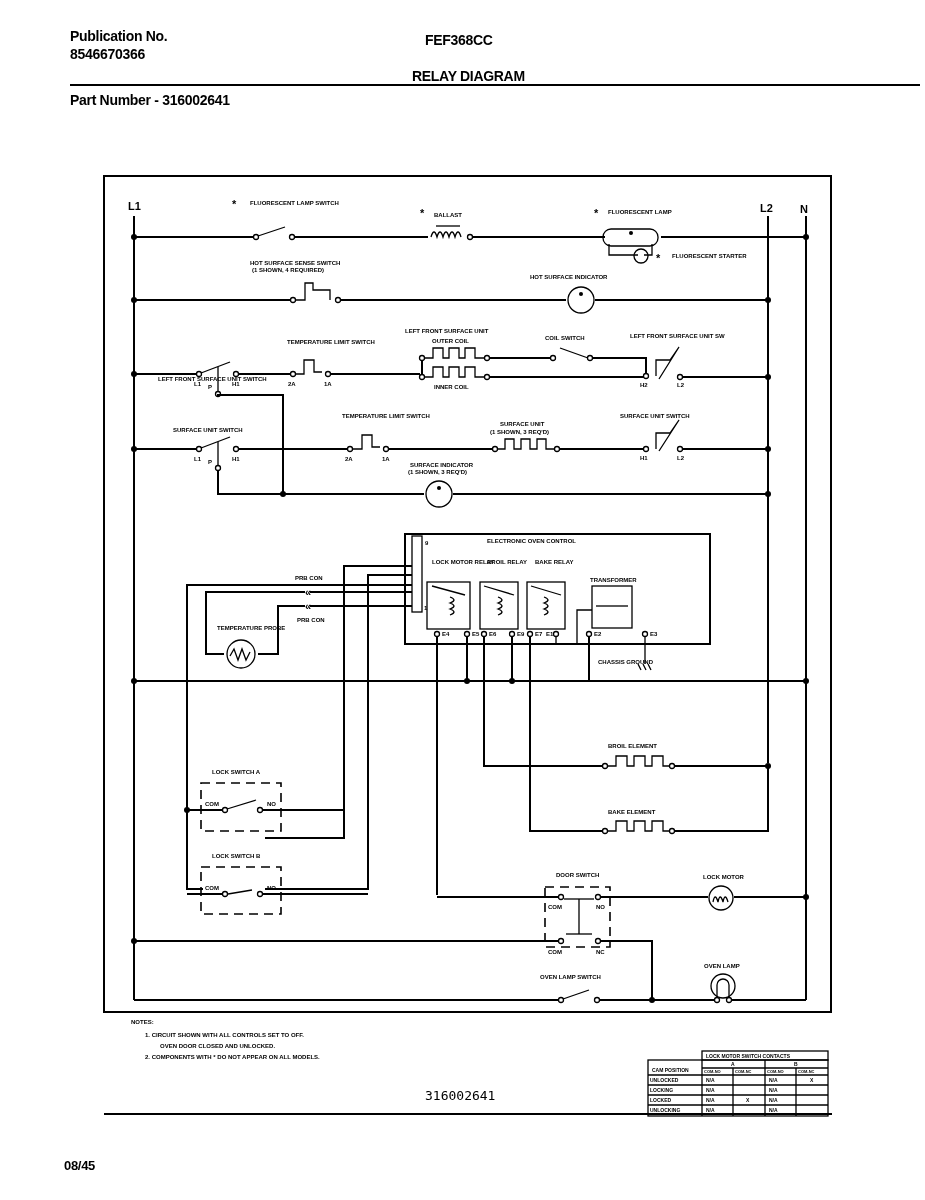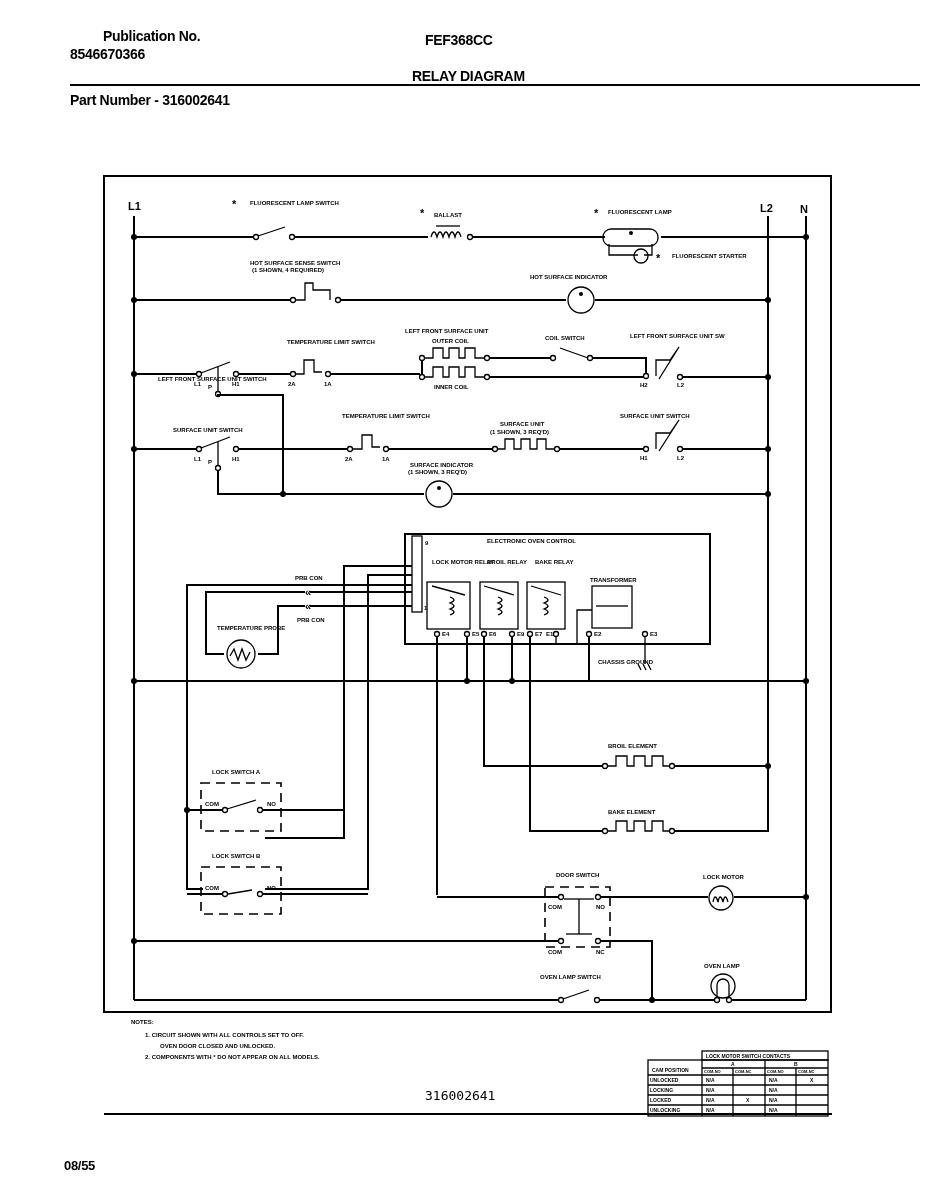--- a/index.html
+++ b/index.html
@@ -12,21 +12,21 @@
   .big{font-size:11px;}
   .w{stroke:#000;stroke-width:2;fill:none;}
   .t{stroke:#000;stroke-width:1.3;fill:none;}
   .d{stroke:#000;stroke-width:1.6;fill:none;stroke-dasharray:9 6;}
   .dot{fill:#000;}
   .term{fill:#fff;stroke:#000;stroke-width:1.3;}
 </style>
 </head>
 <body>
 
-<div class="hdr" style="left:70px;top:28px;margin-left:33px;">Publication No.</div>
+<div class="hdr" style="left:70px;top:28px;">Publication No.</div>
 <div class="hdr" style="left:70px;top:46px;">8546670366</div>
 <div class="hdr" style="left:425px;top:32px;">FEF368CC</div>
 <div class="rule" style="left:70px;top:84px;width:850px;"></div>
 <div class="hdr" style="left:412px;top:68px;">RELAY DIAGRAM</div>
 <div class="hdr" style="left:70px;top:92px;">Part Number - 316002641</div>
 
 <svg width="925" height="1200">
 
   <rect x="104" y="176" width="727" height="836" class="w"></rect>
 
@@ -373,14 +373,14 @@
       <text style="font-size:5px" x="769" y="1102">N/A</text>
     </g>
     <g>
       <text style="font-size:5px" x="650" y="1112">UNLOCKING</text>
       <text style="font-size:5px" x="706" y="1112">N/A</text>
       <text style="font-size:5px" x="769" y="1112">N/A</text>
     </g>
   </g>
 </svg>
 
-<div class="hdr" style="left:64px;top:1158px;font-size:13px;">08/55</div>
+<div class="hdr" style="left:64px;top:1158px;font-size:13px;">08/45</div>
 <div class="hdr" style="left:458px;top:1210px;font-size:13px;">10</div>
 
 </body></html>

